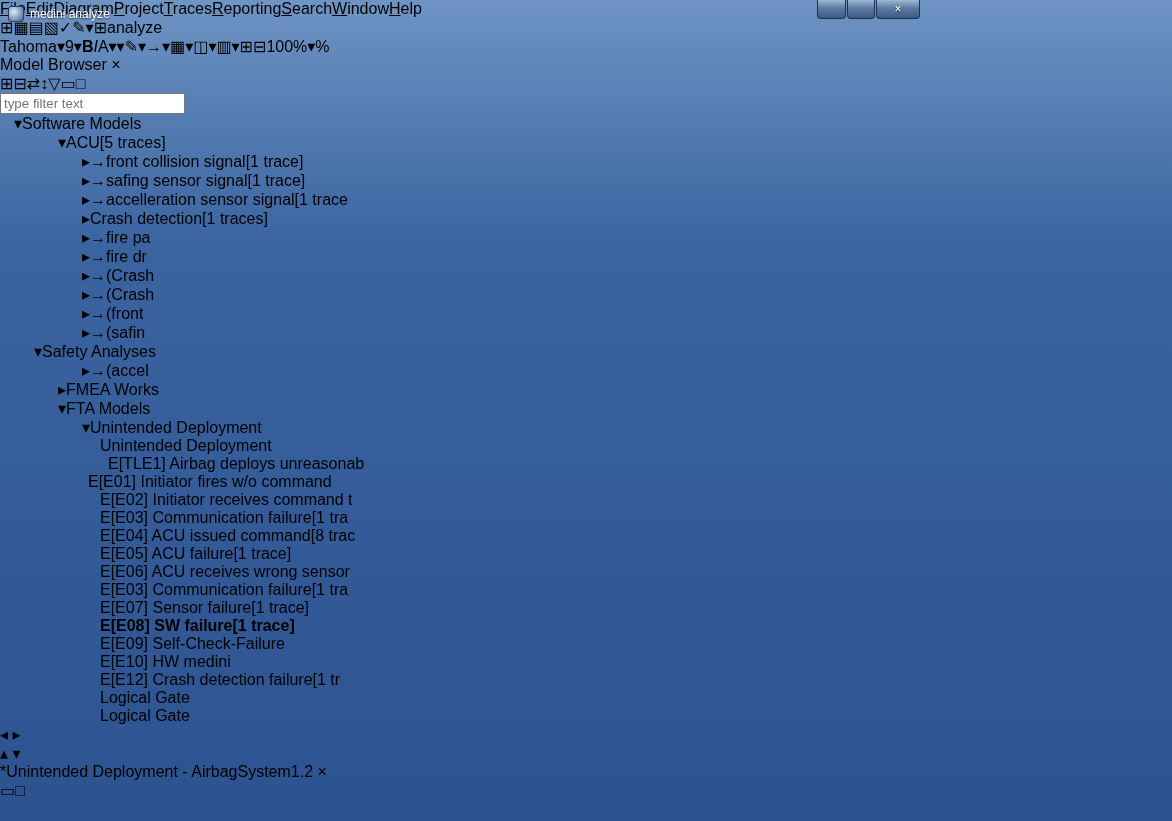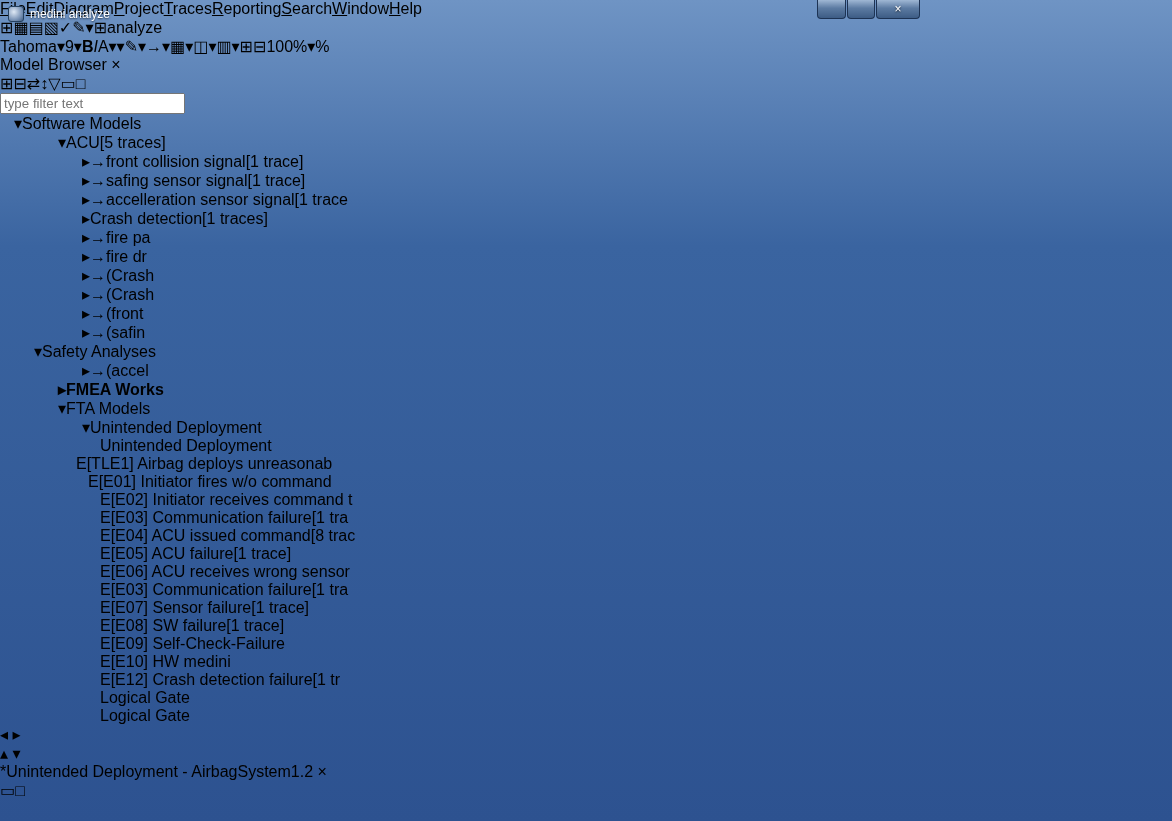--- a/index.html
+++ b/index.html
@@ -131,34 +131,34 @@
           <div class="tree-row" style="padding-left: 82px;"><span class="tw">▸</span><span class="ic sig">→</span><span class="tlabel">accelleration sensor signal</span><span class="tsuffix">[1 trace</span></div>
           <div class="tree-row sel" style="padding-left: 82px;"><span class="tw">▸</span><span class="ic opr"></span><span class="tlabel">Crash detection</span><span class="tsuffix">[1 traces]</span></div>
           <div class="tree-row" style="padding-left: 82px;"><span class="tw">▸</span><span class="ic sig">→</span><span class="tlabel">fire pa</span></div>
           <div class="tree-row" style="padding-left: 82px;"><span class="tw">▸</span><span class="ic sig">→</span><span class="tlabel">fire dr</span></div>
           <div class="tree-row" style="padding-left: 82px;"><span class="tw">▸</span><span class="ic sig">→</span><span class="tlabel">(Crash</span></div>
           <div class="tree-row" style="padding-left: 82px;"><span class="tw">▸</span><span class="ic sig">→</span><span class="tlabel">(Crash</span></div>
           <div class="tree-row" style="padding-left: 82px;"><span class="tw">▸</span><span class="ic sig">→</span><span class="tlabel">(front</span></div>
           <div class="tree-row" style="padding-left: 82px;"><span class="tw">▸</span><span class="ic sig">→</span><span class="tlabel">(safin</span></div>
           <div class="tree-row" style="padding-left: 34px;"><span class="tw exp">▾</span><span class="ic fol"></span><span class="tlabel">Safety Analyses</span></div>
           <div class="tree-row" style="padding-left: 82px;"><span class="tw">▸</span><span class="ic sig">→</span><span class="tlabel">(accel</span></div>
-          <div class="tree-row" style="padding-left: 58px; font-weight: bold;"><span class="tw">▸</span><span class="ic fol"></span><span class="tlabel">FMEA Works</span></div>
+          <div class="tree-row" style="padding-left: 58px;"><span class="tw">▸</span><span class="ic fol"></span><span class="tlabel">FMEA Works</span></div>
           <div class="tree-row" style="padding-left: 58px;"><span class="tw exp">▾</span><span class="ic fol"></span><span class="tlabel">FTA Models</span></div>
           <div class="tree-row" style="padding-left: 82px;"><span class="tw exp">▾</span><span class="ic"><span class="dome"></span></span><span class="tlabel">Unintended Deployment</span></div>
           <div class="tree-row" style="padding-left: 100px;"><span class="ic dia"></span><span class="tlabel">Unintended Deployment</span></div>
-          <div class="tree-row" style="padding-left: 76px;"><span class="ic evt">E</span><span class="tlabel">[TLE1] Airbag deploys unreasonab</span></div>
+          <div class="tree-row" style="padding-left: 108px;"><span class="ic evt">E</span><span class="tlabel">[TLE1] Airbag deploys unreasonab</span></div>
           <div class="tree-row" style="padding-left: 88px;"><span class="ic evt">E</span><span class="tlabel">[E01] Initiator fires w/o command</span></div>
           <div class="tree-row" style="padding-left: 100px;"><span class="ic evt">E</span><span class="tlabel">[E02] Initiator receives command t</span></div>
           <div class="tree-row" style="padding-left: 100px;"><span class="ic evt">E</span><span class="tlabel">[E03] Communication failure</span><span class="tsuffix">[1 tra</span></div>
           <div class="tree-row" style="padding-left: 100px;"><span class="ic evt">E</span><span class="tlabel">[E04] ACU issued command</span><span class="tsuffix">[8 trac</span></div>
           <div class="tree-row" style="padding-left: 100px;"><span class="ic evt">E</span><span class="tlabel">[E05] ACU failure</span><span class="tsuffix">[1 trace]</span></div>
           <div class="tree-row" style="padding-left: 100px;"><span class="ic evt">E</span><span class="tlabel">[E06] ACU receives wrong sensor</span></div>
           <div class="tree-row" style="padding-left: 100px;"><span class="ic evt">E</span><span class="tlabel">[E03] Communication failure</span><span class="tsuffix">[1 tra</span></div>
           <div class="tree-row" style="padding-left: 100px;"><span class="ic evt">E</span><span class="tlabel">[E07] Sensor failure</span><span class="tsuffix">[1 trace]</span></div>
-          <div class="tree-row" style="padding-left: 100px;"><span class="ic evt">E</span><span class="tlabel">[E08] SW failure</span><span class="tsuffix">[1 trace]</span></div>
+          <div class="tree-row" style="padding-left: 100px; font-weight: bold;"><span class="ic evt">E</span><span class="tlabel">[E08] SW failure</span><span class="tsuffix">[1 trace]</span></div>
           <div class="tree-row" style="padding-left: 100px;"><span class="ic evt">E</span><span class="tlabel">[E09] Self-Check-Failure</span></div>
           <div class="tree-row" style="padding-left: 100px;"><span class="ic evt">E</span><span class="tlabel">[E10] HW  medini</span></div>
           <div class="tree-row" style="padding-left: 100px;"><span class="ic evt">E</span><span class="tlabel">[E12] Crash detection failure</span><span class="tsuffix">[1 tr</span></div>
           <div class="tree-row" style="padding-left: 100px;"><span class="ic"><span class="dome"></span></span><span class="tlabel">Logical Gate</span></div>
           <div class="tree-row" style="padding-left: 100px;"><span class="ic"><span class="dome"></span></span><span class="tlabel">Logical Gate</span></div>
         </div>
       <div class="sb hsb">
         <span class="arrow left">◂</span>
         <span class="arrow right">▸</span>
         <span class="thumb" style="left:15px;width:112px;"></span>

